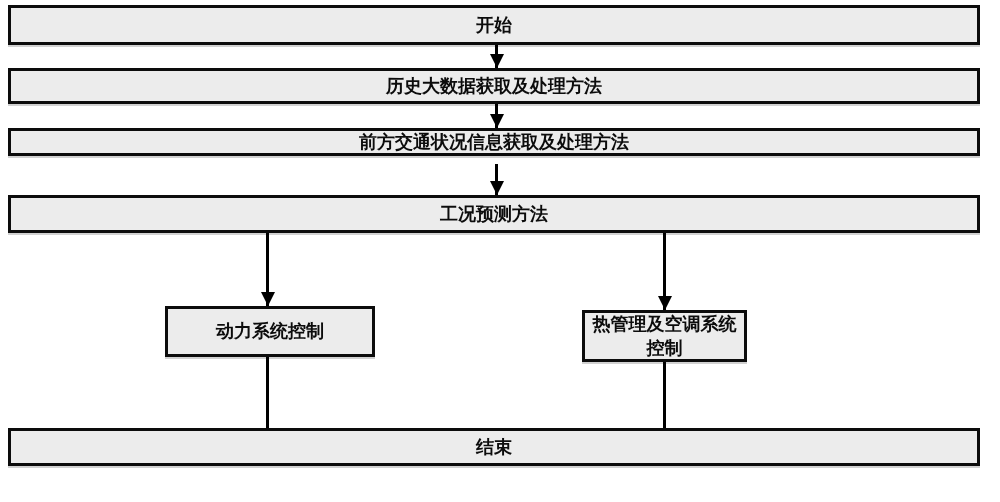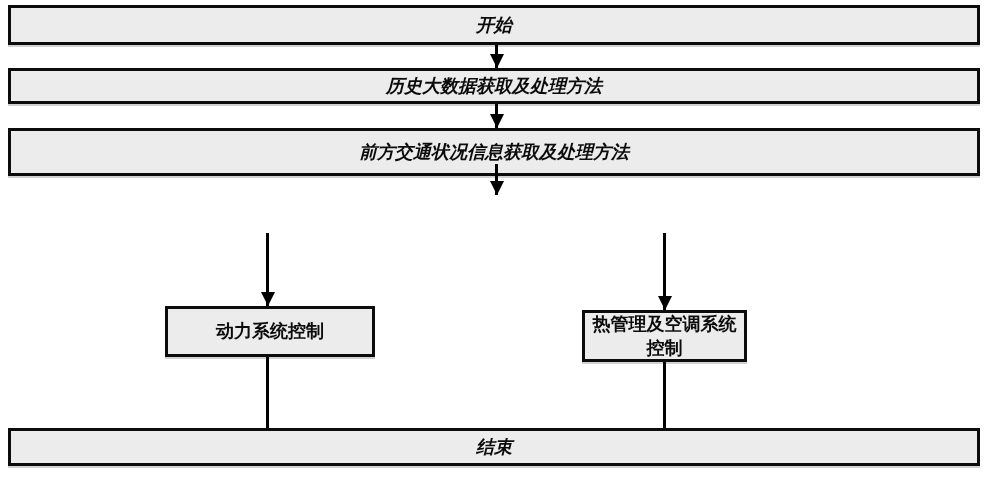--- a/index.html
+++ b/index.html
@@ -23,24 +23,24 @@
     display: flex;
     align-items: center;
     justify-content: center;
     text-align: center;
     font-weight: bold;
     font-size: 18px;
     color: #0c0c0c;
     line-height: 1.35;
     box-shadow: 0 2px 0 rgba(0,0,0,0.18);
   }
-  .node.wide { left: 8px; width: 972px; font-style: italic; }
+  .node.wide { left: 8px; width: 972px; }
   .node-start      { top: 5px;   height: 40px; }
   .node-history    { top: 68px;  height: 36px; text-align: right; }
-  .node-traffic    { top: 128px; height: 48px; }
+  .node-traffic    { top: 128px; height: 28px; }
   .node-prediction { top: 195px; height: 38px; }
   .node-power   { left: 165px; top: 306px; width: 210px; height: 51px; }
   .node-thermal { left: 582px; top: 310px; width: 165px; height: 52px; padding: 0 7px; font-size: 18px; }
   .node-end        { top: 428px; height: 38px; }
 
   .arrow {
     position: absolute;
     width: 3px;
     background: #000000;
   }
@@ -80,20 +80,23 @@
   </div>
 
   <div class="arrow arrow-2"></div>
 
   <div class="node wide node-traffic">
     <span>前方交通状况信息获取及处理方法</span>
   </div>
 
   <div class="arrow arrow-3"></div>
 
+  <div class="node wide node-prediction">
+    <span>工况预测方法</span>
+  </div>
 
   <div class="arrow arrow-4"></div>
   <div class="arrow arrow-5"></div>
 
   <div class="node node-thermal">
     <span>热管理及空调系统控制</span>
   </div>
 
   <div class="node node-power">
     <span>动力系统控制</span>

